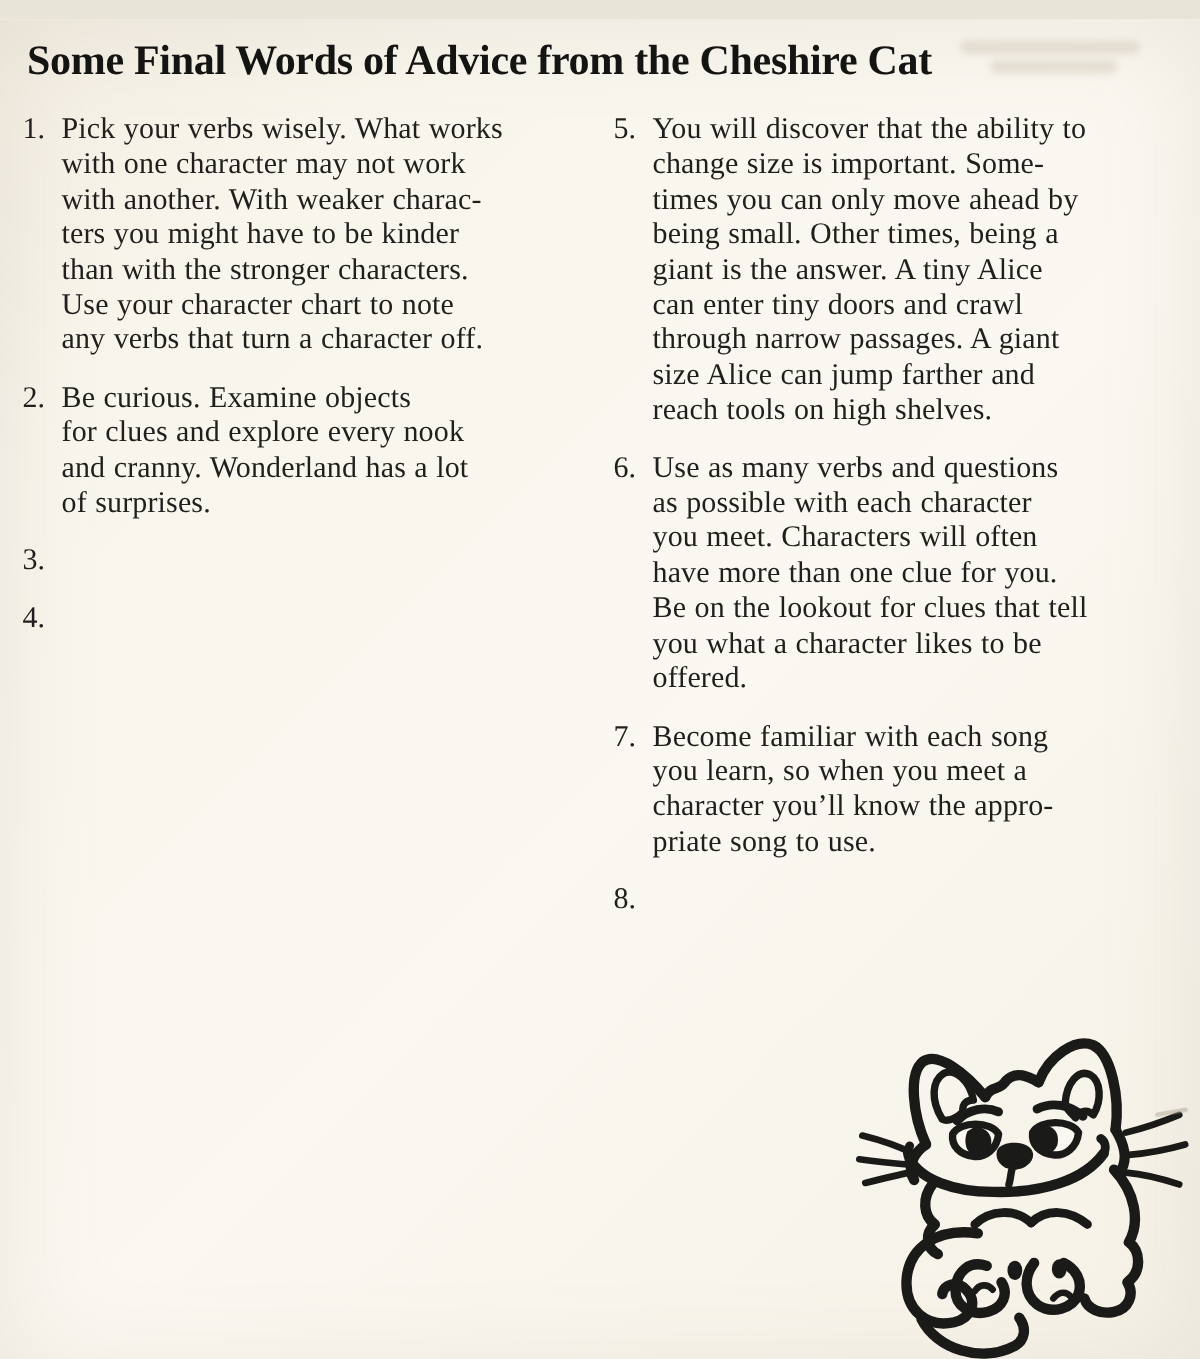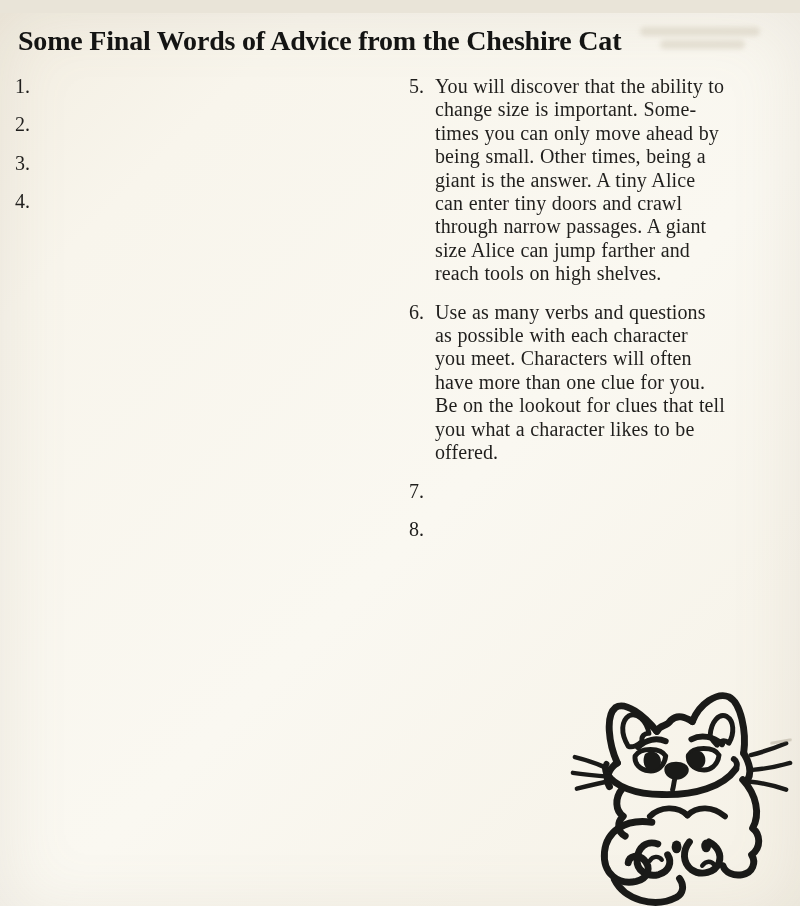--- a/index.html
+++ b/index.html
@@ -61,23 +61,34 @@
 
 <div class="page">
 
   <h1 class="title">Some Final Words of Advice from the Cheshire Cat</h1>
 
   <div class="columns">
 
     <div class="col">
       <div class="advice-item">
         <span class="num">1.</span>
+        <span class="text">Pick your verbs wisely. What works
+with one character may not work
+with another. With weaker charac-
+ters you might have to be kinder
+than with the stronger characters.
+Use your character chart to note
+any verbs that turn a character off.</span>
       </div>
       <div class="advice-item">
         <span class="num">2.</span>
+        <span class="text">Be curious. Examine objects
+for clues and explore every nook
+and cranny. Wonderland has a lot
+of surprises.</span>
       </div>
       <div class="advice-item">
         <span class="num">3.</span>
       </div>
       <div class="advice-item">
         <span class="num">4.</span>
       </div>
     </div>
 
     <div class="col">
@@ -98,20 +109,24 @@
         <span class="text">Use as many verbs and questions
 as possible with each character
 you meet. Characters will often
 have more than one clue for you.
 Be on the lookout for clues that tell
 you what a character likes to be
 offered.</span>
       </div>
       <div class="advice-item">
         <span class="num">7.</span>
+        <span class="text">Become familiar with each song
+you learn, so when you meet a
+character you’ll know the appro-
+priate song to use.</span>
       </div>
       <div class="advice-item">
         <span class="num">8.</span>
       </div>
     </div>
 
   </div>
 
   <div class="cat">
     <svg viewBox="0 0 240 236" xmlns="http://www.w3.org/2000/svg" fill="none" stroke="#1a1a18" stroke-width="7" stroke-linecap="round" stroke-linejoin="round">

